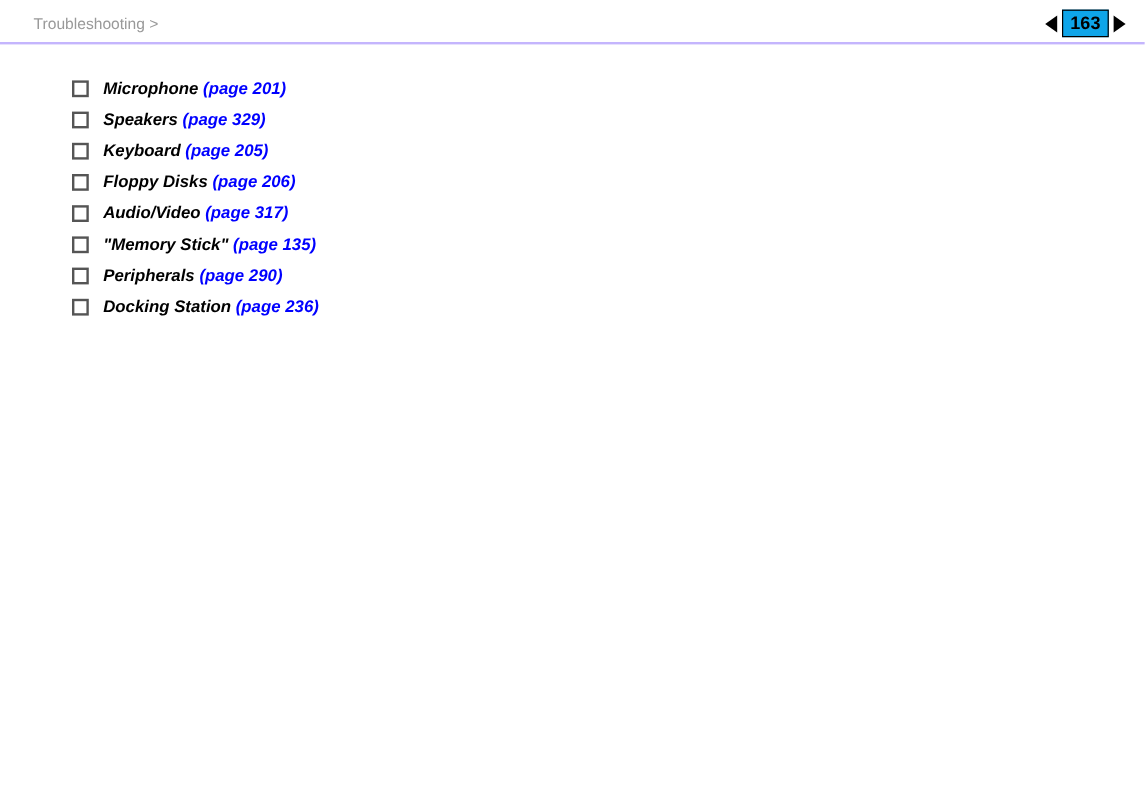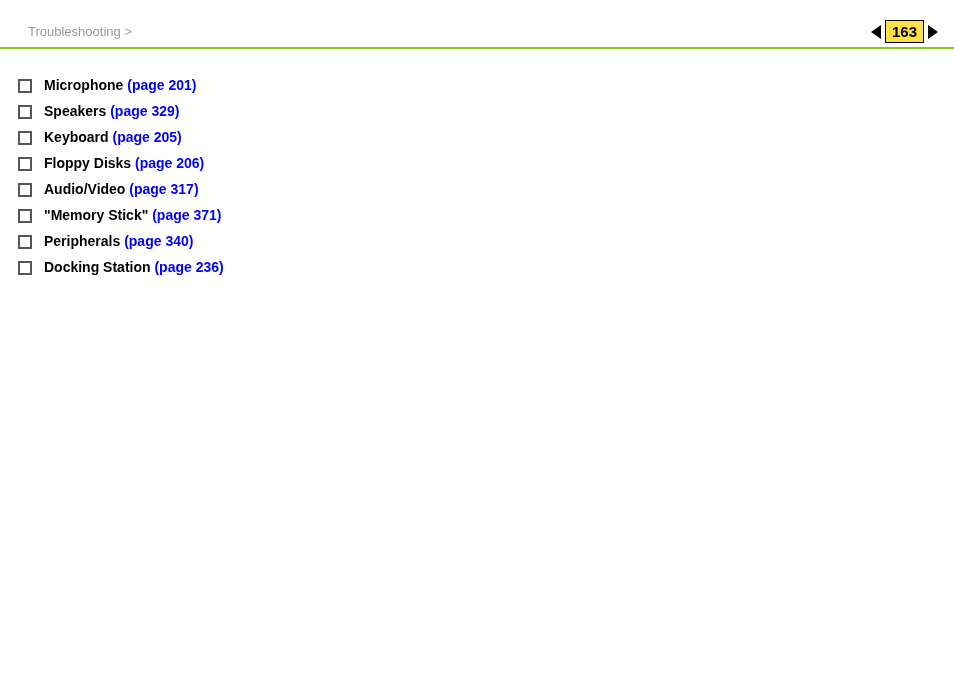--- a/index.html
+++ b/index.html
@@ -15,22 +15,22 @@
       font-family: Arial, Helvetica, sans-serif;
       font-size: 14px;
       color: #000000;
       overflow: hidden;
     }
 
     .header {
       display: flex;
       justify-content: space-between;
       align-items: center;
-      padding: 20px 16px 4px 28px;
-      border-bottom: 2px solid #84cc16;
+      padding: 8px 16px 4px 28px;
+      border-bottom: 2px solid #c4b5fd;
       margin-bottom: 0;
     }
 
     .breadcrumb {
       font-size: 13px;
       color: #999999;
     }
 
     .page-number-container {
       display: flex;
@@ -44,34 +44,35 @@
       border-top: 7px solid transparent;
       border-bottom: 7px solid transparent;
       border-right: 10px solid #000000;
     }
 
     .page-number {
       font-size: 15px;
       font-weight: bold;
       color: #000000;
       padding: 2px 6px;
-      background: #fde047;
+      background: #0ea5e9;
       border: 1px solid #000000;
     }
 
     .arrow-right {
       width: 0;
       height: 0;
       border-top: 7px solid transparent;
       border-bottom: 7px solid transparent;
       border-left: 10px solid #000000;
     }
 
     .content {
-      padding: 28px 40px 20px 18px;
+      padding: 28px 40px 20px 60px;
+      font-style: italic;
     }
 
     .list-item {
       display: flex;
       align-items: flex-start;
       margin-bottom: 10px;
       gap: 12px;
     }
 
     .checkbox-icon {
@@ -125,24 +126,24 @@
       <div class="list-item">
         <div class="checkbox-icon"></div>
         <span class="item-text">Floppy Disks <a class="item-link" href="#">(page 206)</a></span>
       </div>
       <div class="list-item">
         <div class="checkbox-icon"></div>
         <span class="item-text">Audio/Video <a class="item-link" href="#">(page 317)</a></span>
       </div>
       <div class="list-item">
         <div class="checkbox-icon"></div>
-        <span class="item-text">"Memory Stick" <a class="item-link" href="#">(page 371)</a></span>
+        <span class="item-text">"Memory Stick" <a class="item-link" href="#">(page 135)</a></span>
       </div>
       <div class="list-item">
         <div class="checkbox-icon"></div>
-        <span class="item-text">Peripherals <a class="item-link" href="#">(page 340)</a></span>
+        <span class="item-text">Peripherals <a class="item-link" href="#">(page 290)</a></span>
       </div>
       <div class="list-item">
         <div class="checkbox-icon"></div>
         <span class="item-text">Docking Station <a class="item-link" href="#">(page 236)</a></span>
       </div>
     </div>
 </div>
 
 </body></html>

